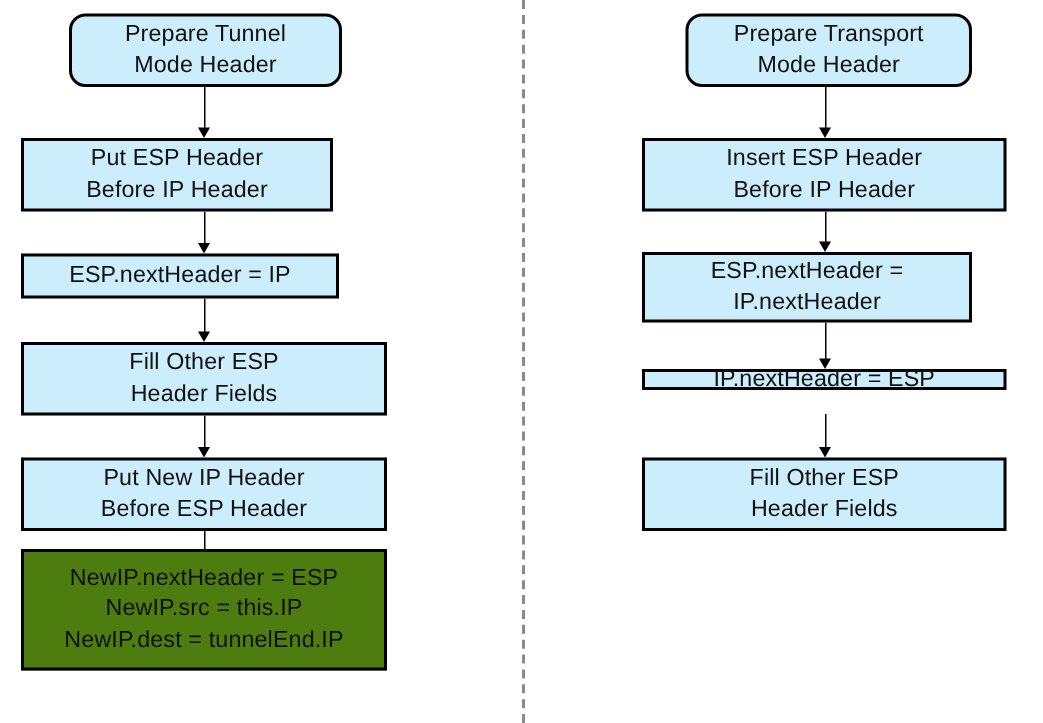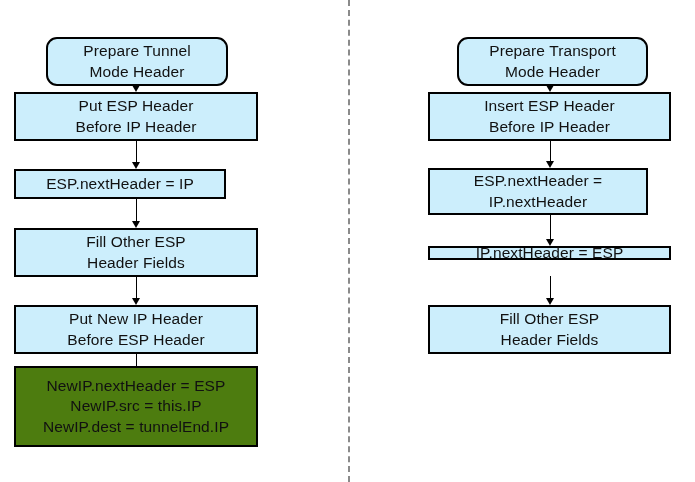--- a/index.html
+++ b/index.html
@@ -29,21 +29,20 @@
     text-align: center;
     color: #111111;
     font-size: 15.5px;
     line-height: 1.30;
     letter-spacing: 0.1px;
     white-space: pre-line;
     padding: 0 4px;
   }
   .node.rounded {
     border-radius: 11px;
-    margin-top: 28px;
   }
   .edge {
     position: absolute;
     width: 0;
     border-left: 1.5px solid #000000;
   }
   .arrowhead {
     position: absolute;
     width: 0;
     height: 0;
@@ -72,21 +71,21 @@
       <div class="edge" style="left: 136px; top: 141px; height: 22px;"></div>
       <div class="arrowhead" style="left: 132px; top: 162px;"></div>
       <div class="edge" style="left: 136px; top: 199px; height: 23px;"></div>
       <div class="arrowhead" style="left: 132px; top: 221px;"></div>
       <div class="edge" style="left: 136px; top: 277px; height: 22px;"></div>
       <div class="arrowhead" style="left: 132px; top: 298px;"></div>
       <div class="edge" style="left: 136px; top: 354px; height: 22px;"></div>
       <div class="arrowhead" style="left: 132px; top: 375px;"></div>
       <div class="node rounded" style="left: 46px; top: 9px; width: 182px; height: 49px; background: rgb(204, 238, 252); border-color: rgb(0, 0, 0);">Prepare Tunnel
 Mode Header</div>
-      <div class="node" style="left: 14px; top: 92px; width: 244px; height: 49px; background: rgb(204, 238, 252); border-color: rgb(0, 0, 0);">Put ESP Header
+      <div class="node" style="left: 14px; top: 92px; width: 208px; height: 49px; background: rgb(204, 238, 252); border-color: rgb(0, 0, 0);">Put ESP Header
 Before IP Header</div>
       <div class="node" style="left: 14px; top: 169px; width: 212px; height: 30px; background: rgb(204, 238, 252); border-color: rgb(0, 0, 0);">ESP.nextHeader = IP</div>
       <div class="node" style="left: 14px; top: 228px; width: 244px; height: 49px; background: rgb(204, 238, 252); border-color: rgb(0, 0, 0);">Fill Other ESP
 Header Fields</div>
       <div class="node" style="left: 14px; top: 305px; width: 244px; height: 49px; background: rgb(204, 238, 252); border-color: rgb(0, 0, 0);">Put New IP Header
 Before ESP Header</div>
       <div class="node" style="left: 14px; top: 366px; width: 244px; height: 81px; background: #4d7c0f; border-color: rgb(0, 0, 0);">NewIP.nextHeader = ESP
 NewIP.src = this.IP
 NewIP.dest = tunnelEnd.IP</div>
     </div>

